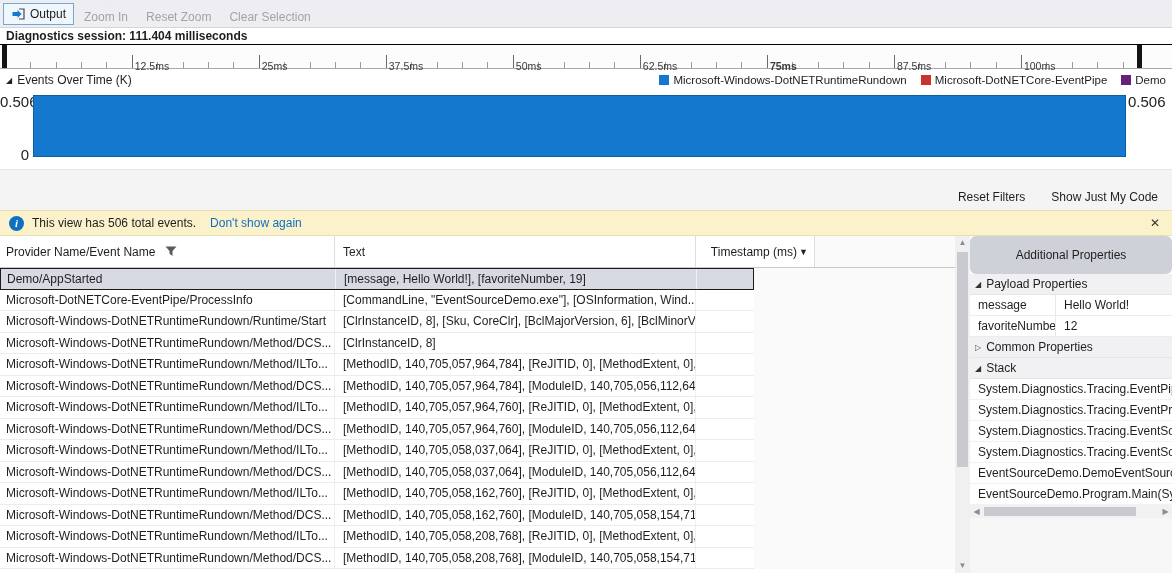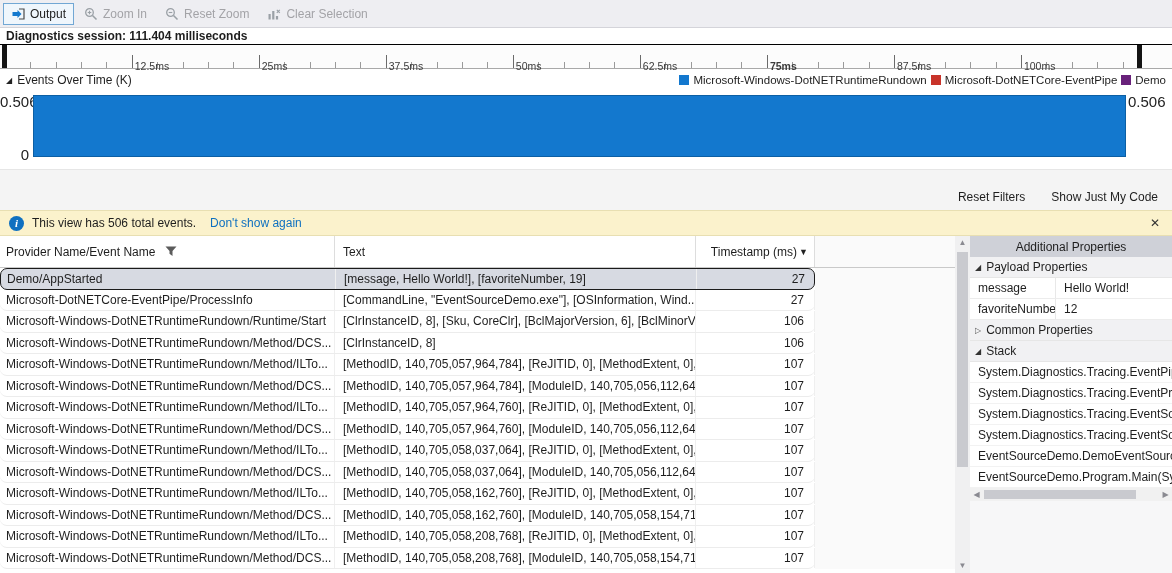--- a/index.html
+++ b/index.html
@@ -3,38 +3,38 @@
 <meta charset="utf-8">
 <style>
   * { box-sizing: border-box; margin: 0; padding: 0; }
   html,body { width:1172px; height:573px; overflow:hidden; }
   body { font-family:"Liberation Sans", sans-serif; font-size:12px; color:#1e1e1e; background:#fff; }
 
   
   .toolbar { height:28px; background:#eeeef2; border-bottom:1px solid #d4d4da; display:flex; align-items:center; padding:12px 2px; }
   .tb-btn { height:22px; display:flex; align-items:center; gap:5px; padding:0 7px; margin:0 1px; border:1px solid transparent; background:transparent; font-family:inherit; font-size:12px; color:#1e1e1e; cursor:default; }
   .tb-btn.active { background:#eff6fc; border-color:#71a7d4; }
-  .tb-btn.disabled { color:#a3a3a7; }
+  .tb-btn.disabled { color:#a3a3a7;flex-direction:column; }
 
   
   .session-bar { height:17px; background:#fff; border-bottom:1px solid #000; display:flex; align-items:center; padding:0 6px; font-weight:bold; }
 
   
   .ruler { position:relative; height:24px; background:#fcfcfc; border-bottom:1px solid #a9a9a9; }
   .tick { position:absolute; bottom:0; width:1px; background:#6b6b6b; }
   .tick.major { height:13px; }
   .tick.minor { height:6px; background:#9a9a9a; }
   .tick-label { position:absolute; top:15px; margin-left:3px; font-size:10.5px; color:#3a3a3a; white-space:nowrap; }
   .smarker { position:absolute; top:0; bottom:0; width:5px; background:#141414; }
   .smarker.left { left:2px; } .smarker.right { left:97%; }
 
   
   .events-header { height:22px; background:#fff; display:flex; align-items:center; padding:0 6px; }
   .expander { font-size:8px; color:#222; margin-right:5px; }
-  .legend { margin-left:auto; display:flex; align-items:center; gap:4px; font-size:11.5px; }
+  .legend { margin-left:auto; display:flex; align-items:center; gap:14px; font-size:11.5px; }
   .leg-item { display:flex; align-items:center; gap:4px; white-space:nowrap; }
   .swatch { width:10px; height:10px; display:inline-block; }
 
   
   .chart-region { position:relative; height:78px; background:#fff; font-size:15px; }
   .chart-box { position:absolute; left:33px; right:46px; top:4px; bottom:12px; background:#1378ce; border:1px solid #0c5fa4; }
   .ylab { position:absolute; color:#222; }
   .ylab.tl { top:2px; left:0; width:29px; text-align:right; }
   .ylab.bl { bottom:6px; left:0; width:29px; text-align:right; }
   .ylab.tr { top:2px; right:4px; width:40px; text-align:left; }
@@ -56,36 +56,36 @@
   .th { display:flex; align-items:center; padding:0 8px; border-right:1px solid #ddd; overflow:hidden; white-space:nowrap; }
   .th.c1 { width:335px; padding-left:6px; }
   .th.c2 { width:361px; }
   .th.c3 { width:119px; justify-content:flex-end; padding-right:6px; }
   .th.cf { flex:1; border-right:none; background:#fafafa; }
   .funnel { margin-left:10px; flex:none; }
   .sort { font-size:9px; margin-left:2px; color:#222; }
 
   .tbody { flex:1; overflow:hidden; }
   .row { height:21.5px; display:flex; }
-  .row-inner { width:815px; display:grid; grid-template-columns:335px 361px 119px; border-bottom:1px solid #ececec;border-radius:7px; }
+  .row-inner { width:754px; display:grid; grid-template-columns:335px 361px 119px; border-bottom:1px solid #ececec; }
   .row-inner.selected { background:#d7dae2; border:1px solid #1b1b1b; }
   .cell { overflow:hidden; white-space:nowrap; display:flex; align-items:center; border-right:1px solid #efefef; padding:0 8px 0 6px; }
   .cell.c-text { padding-left:8px; }
   .cell.c-ts { justify-content:flex-end; padding-right:10px; }
   .row-filler { flex:1; background:#fafafa; }
 
   
   .vscroll { width:15px; background:#f0f0f1; position:relative; flex:none; }
   .varrow { position:absolute; left:0; right:0; height:14px; text-align:center; font-size:8px; color:#8a8a91; line-height:14px; }
   .varrow.up { top:0; } .varrow.down { bottom:0; }
   .vthumb { position:absolute; left:2px; right:2px; top:16px; height:215px; background:#c9cacf; }
 
   
   .panel { width:202px; display:flex; flex-direction:column; background:#fff; overflow:hidden; }
-  .panel-title { height:21px; flex:none; background:#cfd1d8; display:flex; align-items:center; justify-content:center; color:#1e1e1e; }
+  .panel-title { height:38px; flex:none; background:#cfd1d8; display:flex; align-items:center; justify-content:center; color:#1e1e1e;border-radius:6px; }
   .pgroup { height:21px; flex:none; display:flex; align-items:center; gap:5px; padding-left:5px; background:#f1f1f3; border-bottom:1px solid #e6e6e6; white-space:nowrap; overflow:hidden; }
   .pgroup .exp { font-size:8px; color:#333; }
   .pgroup .exp.hollow { color:#555; }
   .prop-row { height:21px; flex:none; display:flex; align-items:stretch; border-bottom:1px solid #ececec; }
   .pname { width:86px; flex:none; padding-left:8px; border-right:1px solid #e8e8e8; display:flex; align-items:center; overflow:hidden; white-space:nowrap; }
   .pval { flex:1; padding-left:8px; display:flex; align-items:center; overflow:hidden; white-space:nowrap; }
   .stack-frame { height:21px; flex:none; line-height:21px; padding-left:8px; white-space:nowrap; overflow:hidden; border-bottom:1px solid #f2f2f2; }
   .hscroll { height:13px; flex:none; background:#f1f1f1; position:relative; display:flex; align-items:center; }
   .harrow { width:13px; text-align:center; font-size:8px; color:#8a8a91; flex:none; }
   .harrow.right { margin-left:auto; }

